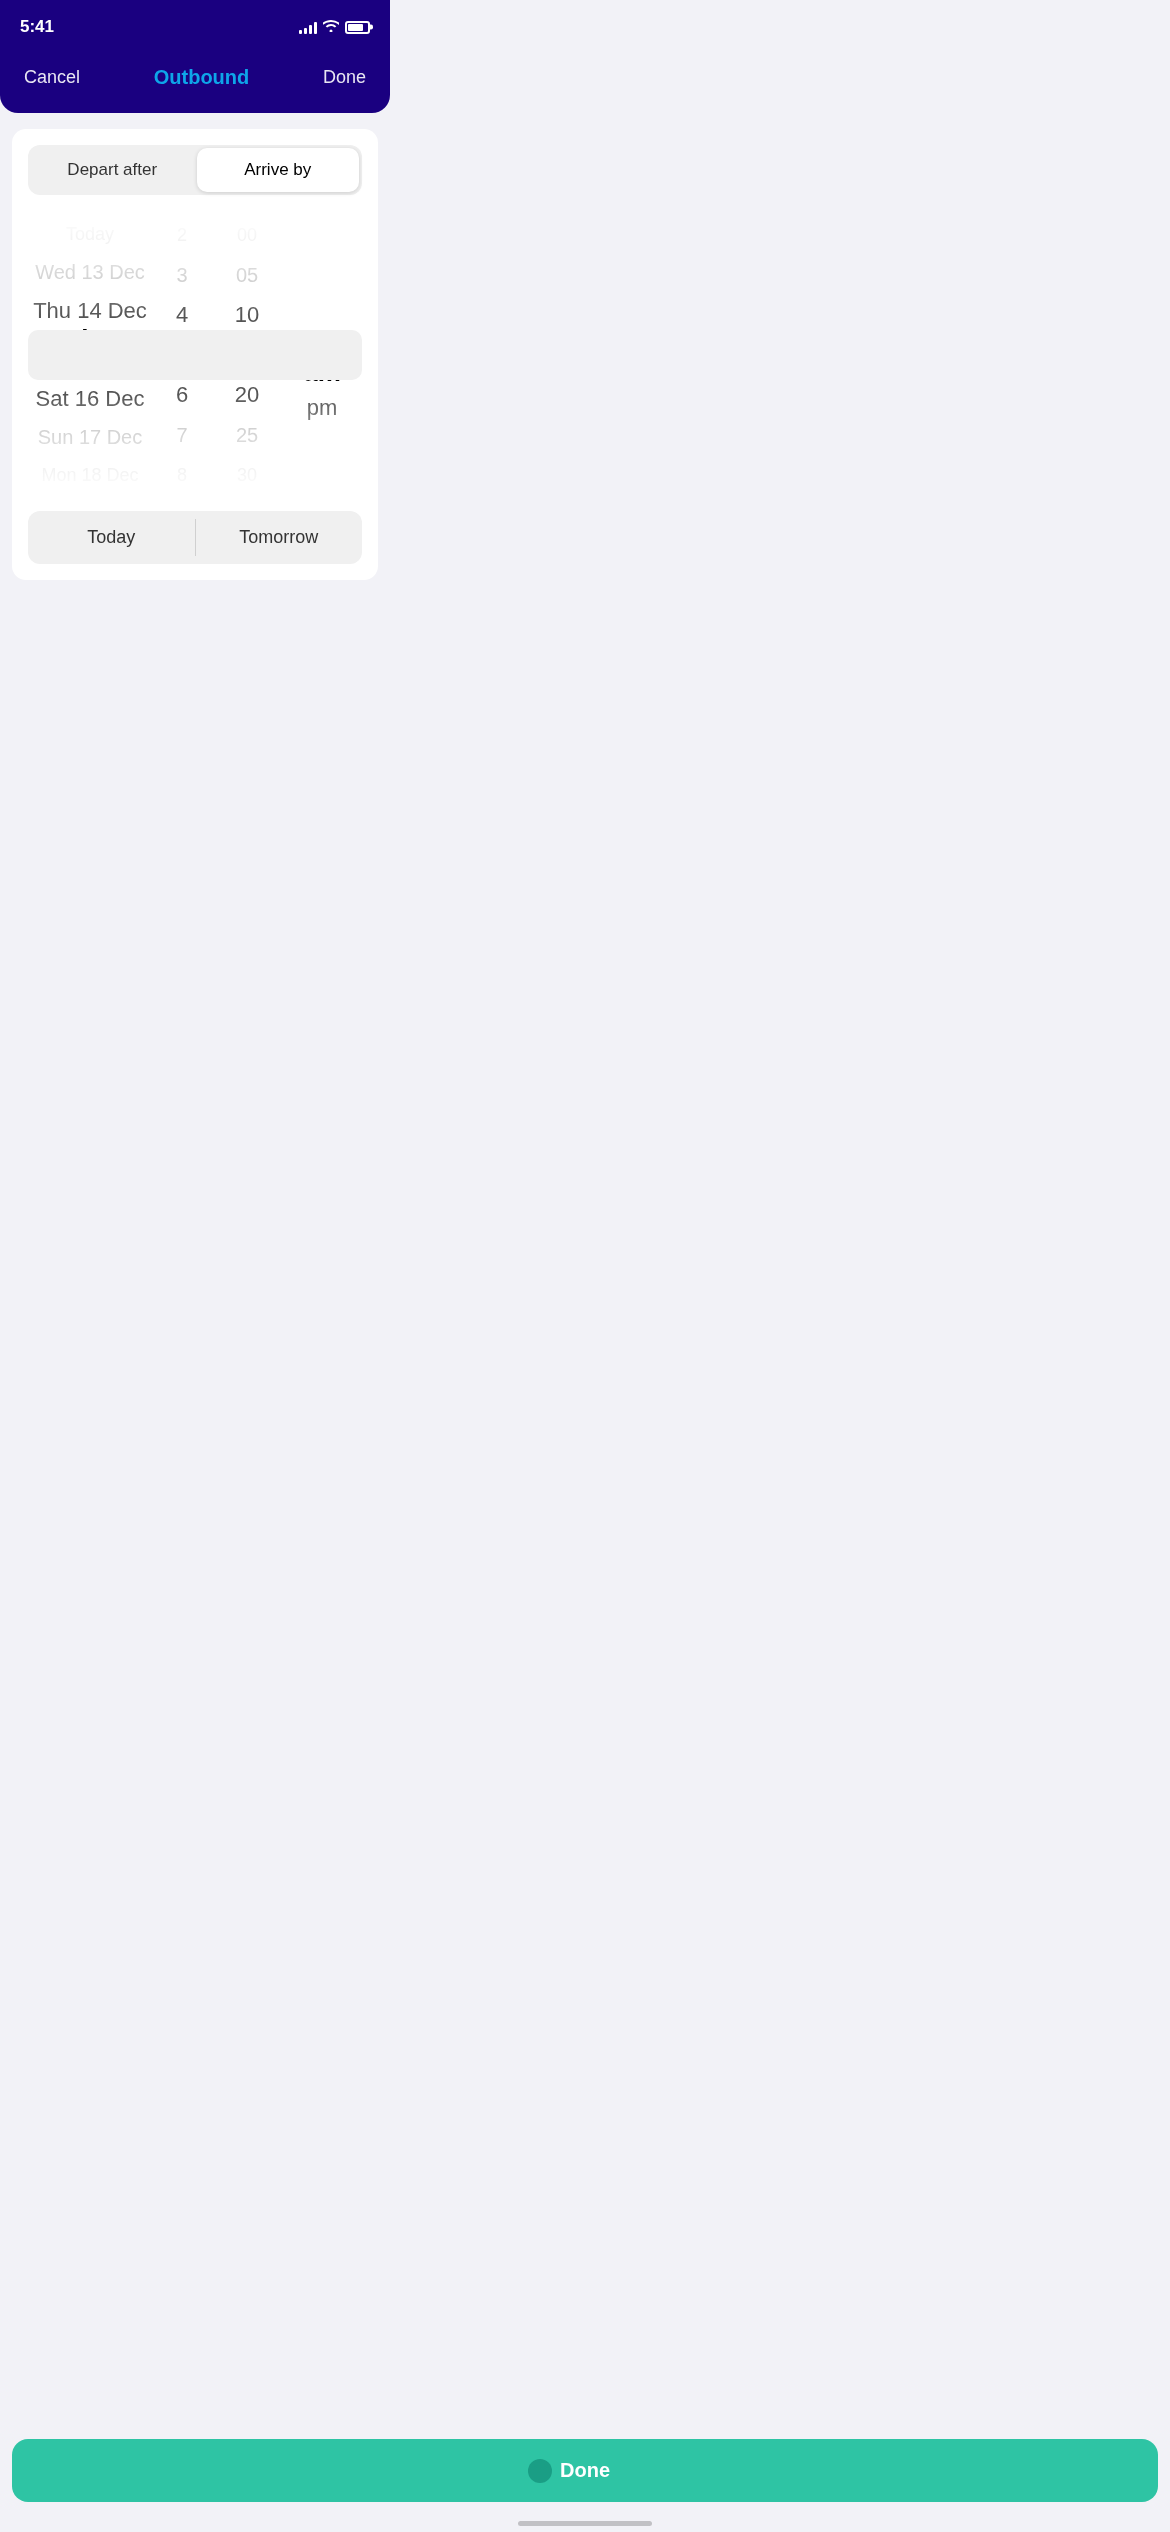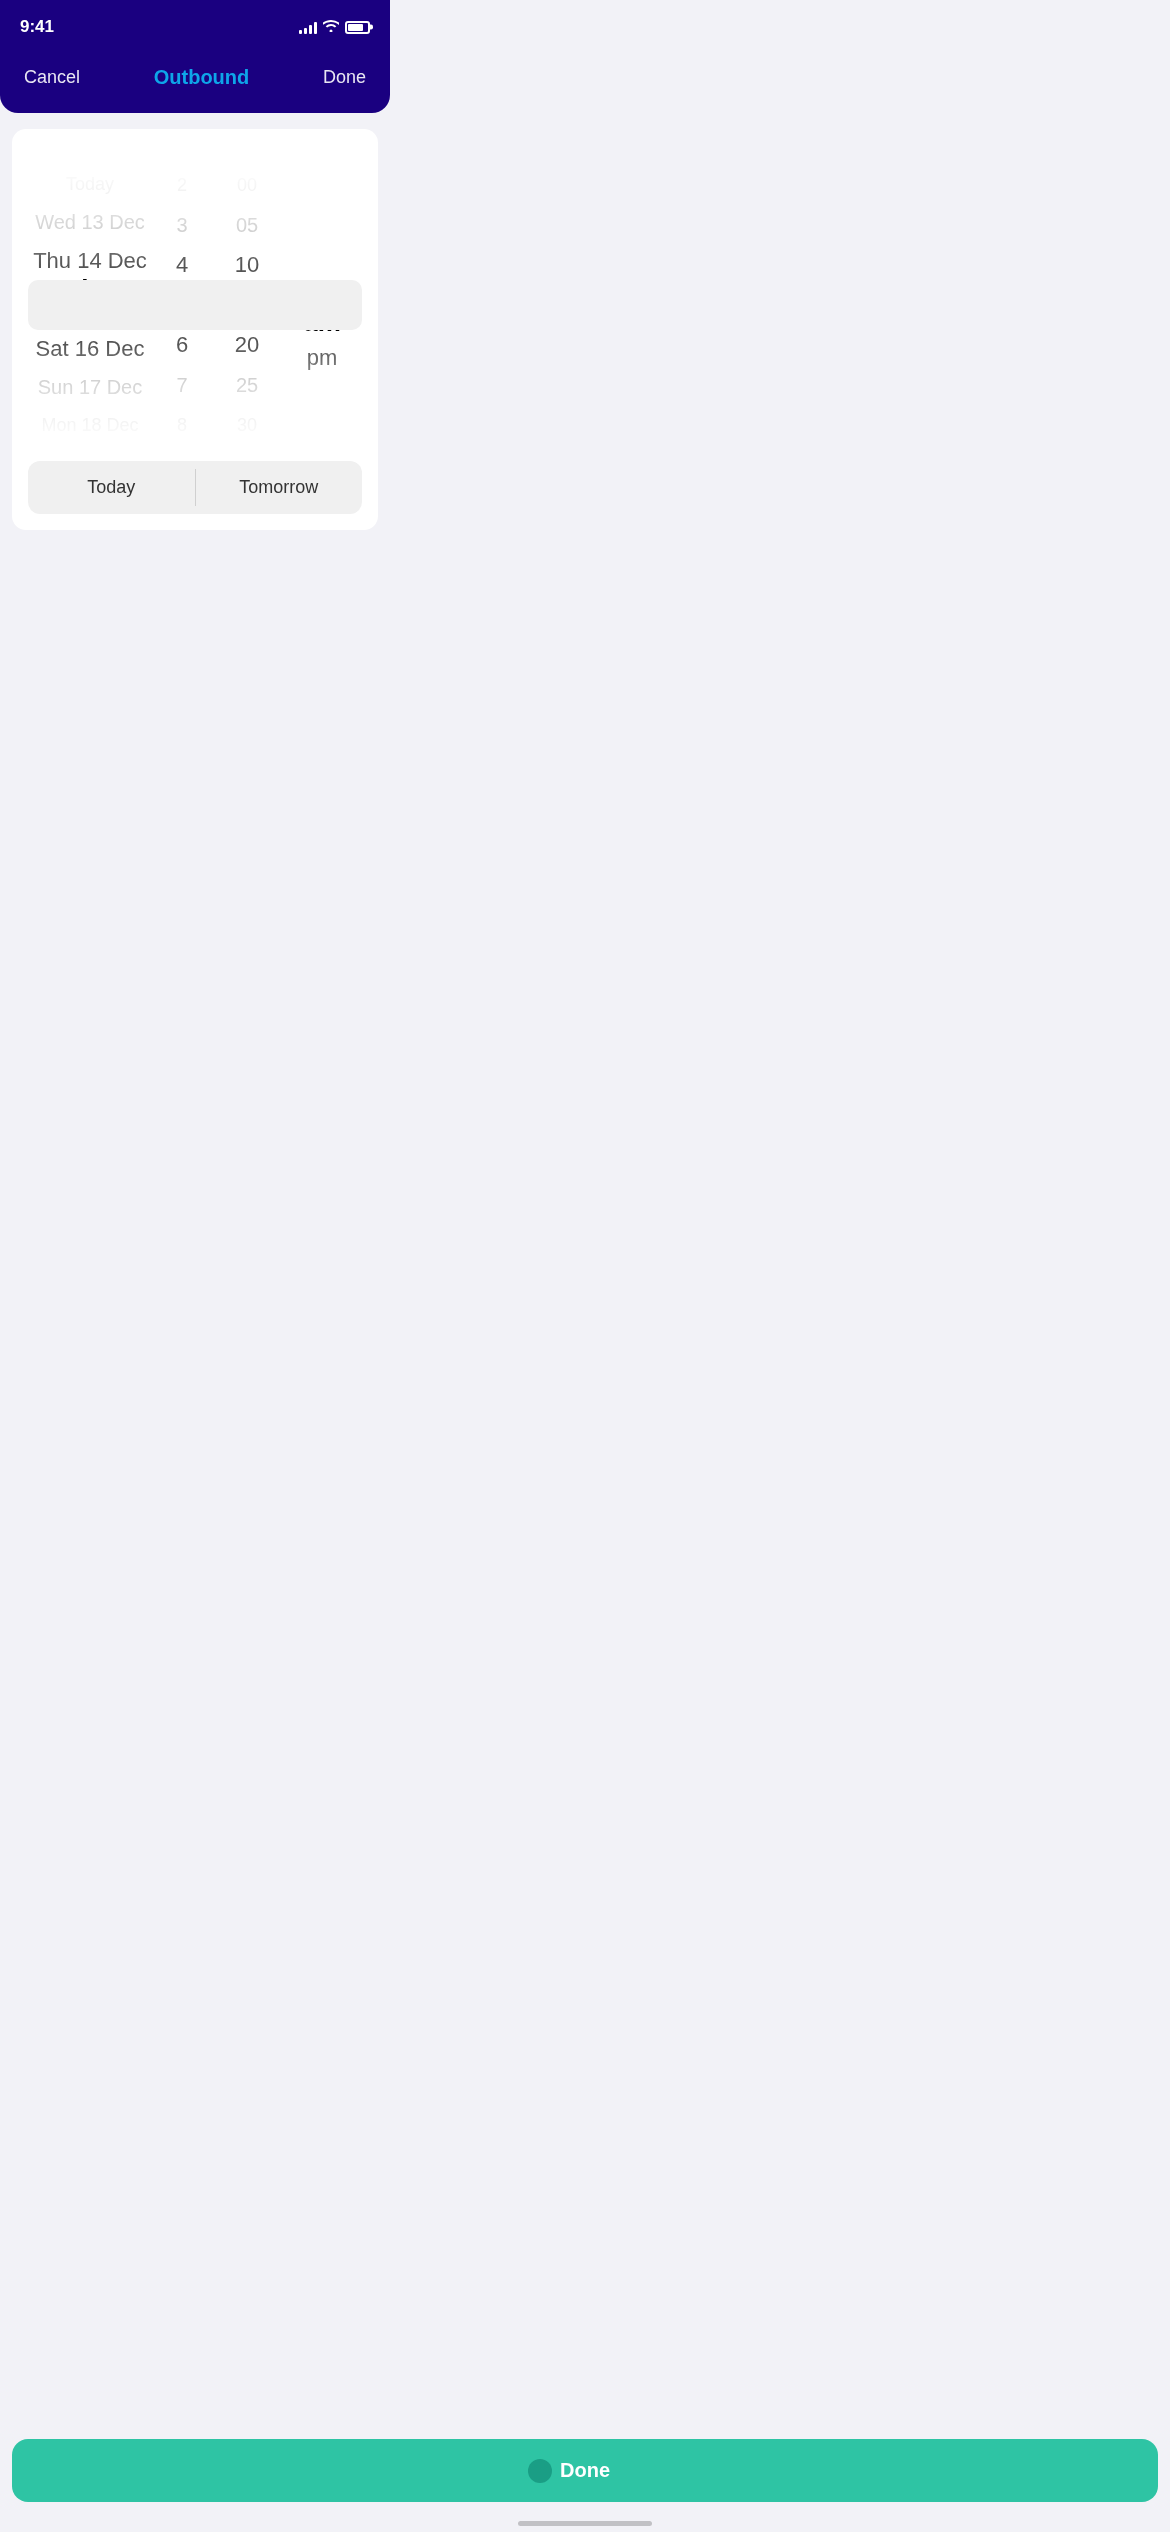--- a/index.html
+++ b/index.html
@@ -302,21 +302,21 @@
       border-radius: 3px;
       opacity: 0.2;
     }
 
     .spacer { height: 120px; }
   </style>
 </head>
 <body>
 
 <div class="status-bar">
-  <span class="status-time">9:41</span>
+  <span class="status-time">5:41</span>
   <div class="status-icons">
     <div class="signal-bars">
       <span></span>
         <span></span>
         <span></span>
         <span></span>
     </div>
     <span class="wifi-icon">
       <svg width="16" height="12" viewBox="0 0 16 12" fill="none">
         <path d="M8 9.5a1.5 1.5 0 110 3 1.5 1.5 0 010-3z" fill="white"></path>
@@ -332,20 +332,24 @@
 </div>
 
 <div class="nav-bar">
   <button class="nav-cancel">Cancel</button>
   <span class="nav-title">Outbound</span>
   <button class="nav-done">Done</button>
 </div>
 
 <div class="content">
 
+  <div class="toggle-group">
+    <button class="toggle-btn">Depart after</button>
+    <button class="toggle-btn active">Arrive by</button>
+  </div>
 
   <div class="picker-container">
     <div class="picker-selection-highlight"></div>
     <div class="picker-fade-top"></div>
     <div class="picker-fade-bottom"></div>
 
     <div class="picker-columns">
 
       <div class="picker-col">
         <div class="picker-item very-far">Today</div>

